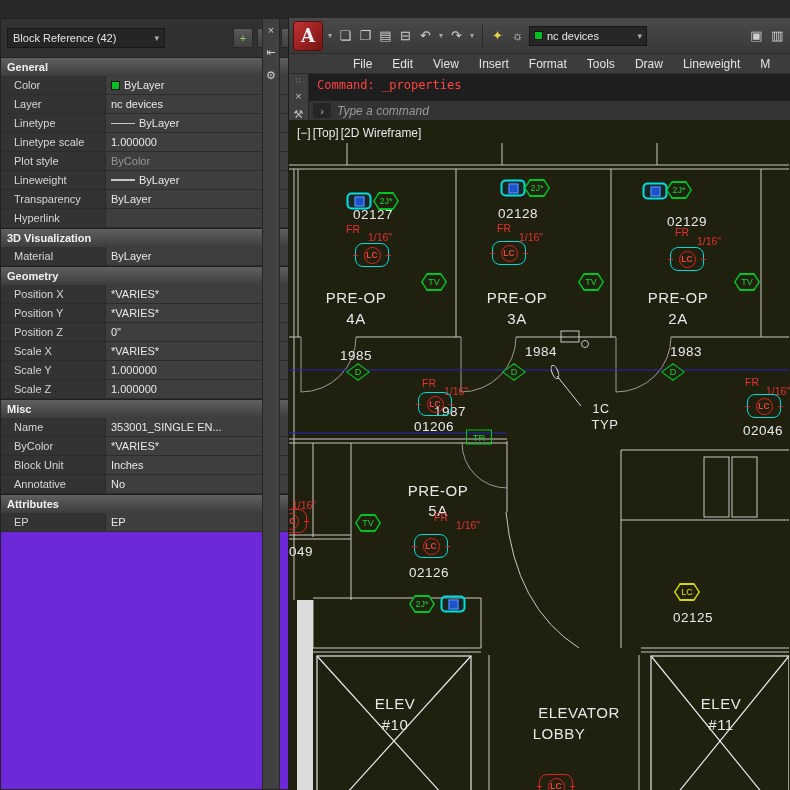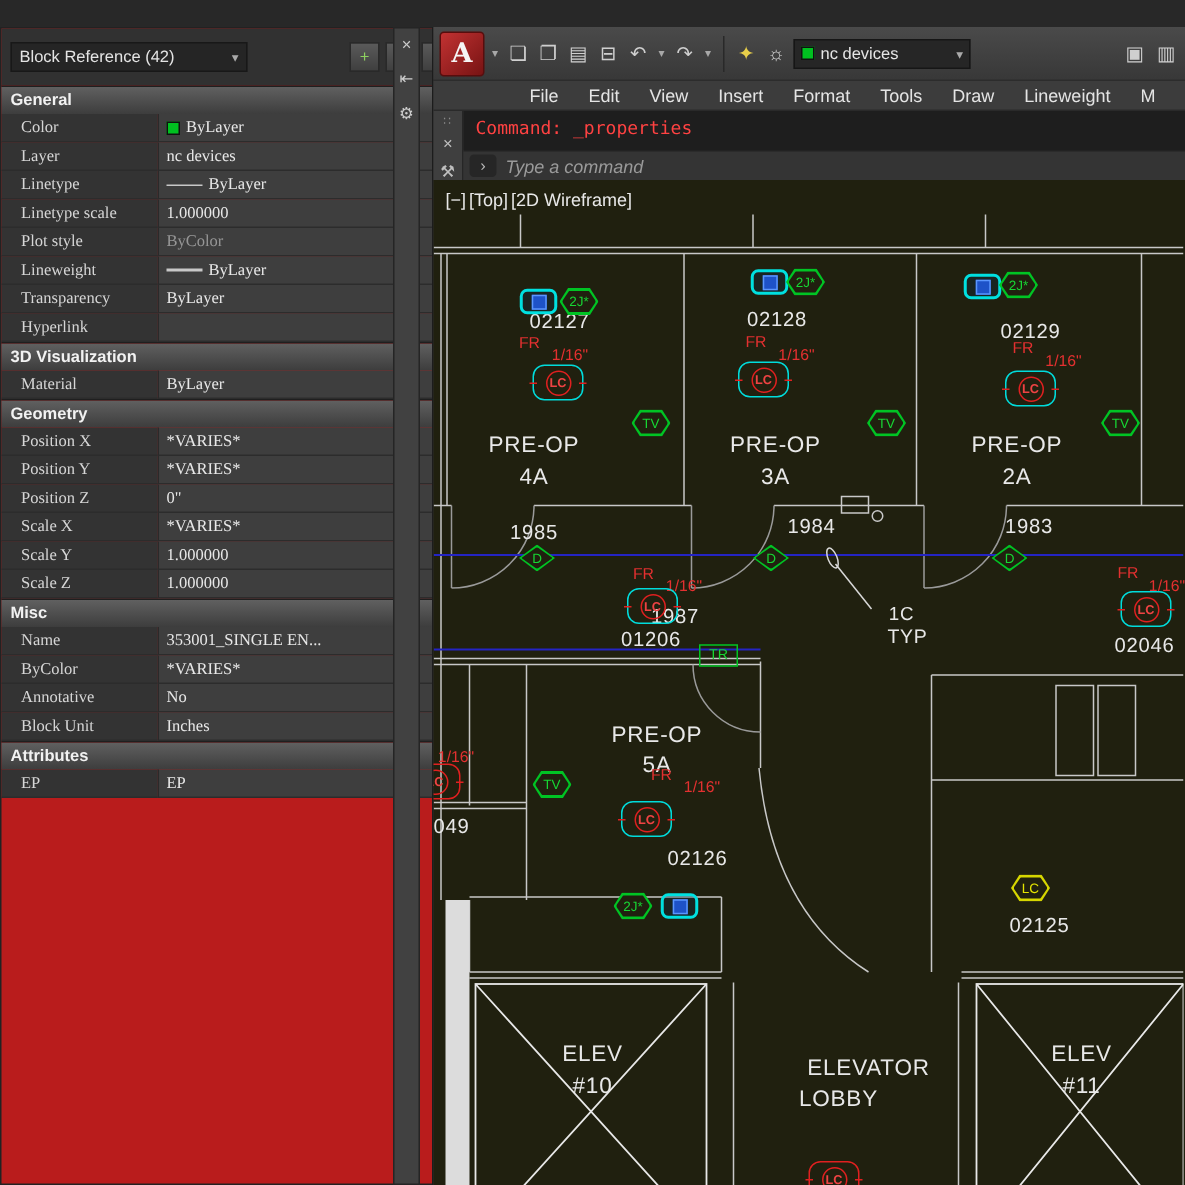--- a/index.html
+++ b/index.html
@@ -1,26 +1,26 @@
 <!DOCTYPE html>
 <html><head>
 <meta charset="utf-8">
 <style>
 *{margin:0;padding:0;box-sizing:border-box;}
 html,body{width:790px;height:790px;overflow:hidden;background:#2b2b2b;font-family:"Liberation Sans",sans-serif;}
 .chrome{position:absolute;left:0;top:0;width:790px;height:18px;background:#282828;}
 
-.palette{position:absolute;left:0;top:18px;width:308px;height:772px;background:#b91c1c;border:1px solid #222;}
+.palette{position:absolute;left:0;top:18px;width:308px;height:772px;background:#6d28d9;border:1px solid #222;}
 .palette-head{height:38px;background:#313131;display:flex;align-items:center;padding:0 6px;gap:5px;}
 .selector{flex:0 0 158px;height:20px;background:#252525;border:1px solid #181818;color:#e4e4e4;font-size:11px;display:flex;align-items:center;padding:0 5px;cursor:pointer;}
 .selector .caret{margin-left:auto;color:#aaa;font-size:9px;}
 .pal-btn{width:20px;height:20px;background:linear-gradient(#5a5a5a,#3f3f3f);border:1px solid #292929;font-size:11px;display:flex;align-items:center;justify-content:center;cursor:pointer;}
 .sec-header{height:19px;background:linear-gradient(#606060,#3d3d3d);border-top:1px solid #1f1f1f;color:#f2f2f2;font-size:11px;font-weight:bold;display:flex;align-items:center;padding:0 4px 0 6px;cursor:pointer;}
 .sec-header .collapse{margin-left:auto;width:13px;height:13px;background:linear-gradient(#8a8a8a,#565656);border:1px solid #333;color:#fff;font-size:10px;line-height:11px;text-align:center;font-weight:normal;}
-.prow{display:flex;height:19px;font-size:11px;font-family:Liberation Serif, serif;}
+.prow{display:flex;height:19px;font-size:11px;}
 .plabel{width:104px;background:#333;color:#d6d6d6;line-height:18px;padding-left:13px;border-bottom:1px solid #2c2c2c;white-space:nowrap;overflow:hidden;}
 .pvalue{flex:1;background:#3e3e3e;color:#e8e8e8;line-height:18px;padding-left:5px;border-left:1px solid #2a2a2a;border-bottom:1px solid #2c2c2c;display:flex;align-items:center;gap:4px;white-space:nowrap;overflow:hidden;}
 .pvalue.dim{color:#969696;}
 .swatch{width:9px;height:9px;border:1px solid #111;display:inline-block;flex:none;}
 .ltline{display:inline-block;width:24px;border-top:1px solid #c8c8c8;flex:none;}
 .ltline.thick{border-top-width:2px;}
 .strip{position:absolute;left:262px;top:18px;width:18px;height:772px;background:#414141;border:1px solid #252525;display:flex;flex-direction:column;align-items:center;padding-top:5px;gap:10px;color:#ccc;}
 .strip span{font-size:11px;cursor:pointer;}
 
 .main{position:absolute;left:288px;top:18px;width:502px;height:772px;display:flex;flex-direction:column;background:#3a3a3a;border-left:1px solid #1c1c1c;}
@@ -209,29 +209,29 @@
           <span>353001_SINGLE EN...</span>
         </div>
       </div>
       <div class="prow">
         <div class="plabel">ByColor</div>
         <div class="pvalue">
           <span>*VARIES*</span>
         </div>
       </div>
       <div class="prow">
+        <div class="plabel">Block Unit</div>
+        <div class="pvalue">
+          <span>Inches</span>
+        </div>
+      </div>
+      <div class="prow">
         <div class="plabel">Annotative</div>
         <div class="pvalue">
           <span>No</span>
-        </div>
-      </div>
-      <div class="prow">
-        <div class="plabel">Block Unit</div>
-        <div class="pvalue">
-          <span>Inches</span>
         </div>
       </div>
       <div class="sec-header">
         <span>Attributes</span>
         <span class="collapse">−</span>
       </div>
       <div class="prow">
         <div class="plabel">EP</div>
         <div class="pvalue">
           <span>EP</span>
@@ -365,21 +365,21 @@
         <div class="dlabel white" style="left: 67px; top: 235px;">1985</div>
         <div class="dlabel white" style="left: 252px; top: 231px;">1984</div>
         <div class="dlabel white" style="left: 397px; top: 231px;">1983</div>
         <div class="dlabel white" style="left: 161px; top: 291px;">1987</div>
         <div class="dlabel white" style="left: 145px; top: 306px;">01206</div>
         <div class="dlabel white" style="left: 474px; top: 310px;">02046</div>
         <div class="dlabel white" style="left: 312px; top: 289px; font-size: 12.5px;">1C</div>
         <div class="dlabel white" style="left: 316px; top: 304px; font-size: 13px;">TYP</div>
         <div class="dlabel white" style="left: 149px; top: 370px; font-size: 15px;">PRE-OP</div>
         <div class="dlabel white" style="left: 149px; top: 390px; font-size: 15px;">5A</div>
-        <div class="dlabel white" style="left: 140px; top: 452px; margin-left: 36px;">02126</div>
+        <div class="dlabel white" style="left: 140px; top: 452px;">02126</div>
         <div class="dlabel white" style="left: 12px; top: 431px;">049</div>
         <div class="dlabel white" style="left: 404px; top: 497px;">02125</div>
         <div class="dlabel white" style="left: 106px; top: 583px; font-size: 15px;">ELEV</div>
         <div class="dlabel white" style="left: 106px; top: 604px; font-size: 15px;">#10</div>
         <div class="dlabel white" style="left: 270px; top: 592px; font-size: 15px; margin-left: 20px;">ELEVATOR</div>
         <div class="dlabel white" style="left: 270px; top: 613px; font-size: 15px;">LOBBY</div>
         <div class="dlabel white" style="left: 432px; top: 583px; font-size: 15px;">ELEV</div>
         <div class="dlabel white" style="left: 432px; top: 604px; font-size: 15px;">#11</div>
         <div class="dlabel red" style="left: 64px; top: 109px; font-size: 10.5px;">FR</div>
         <div class="dlabel red" style="left: 91px; top: 117px; font-size: 10.5px;">1/16"</div>

